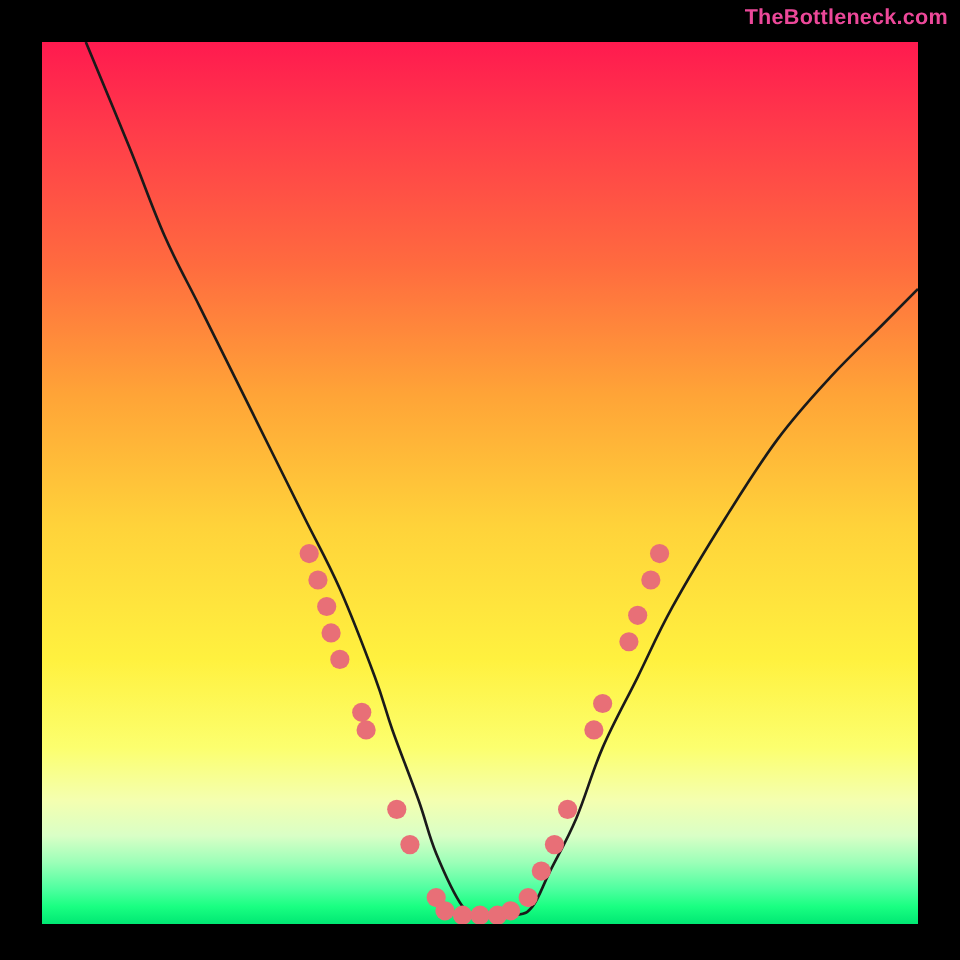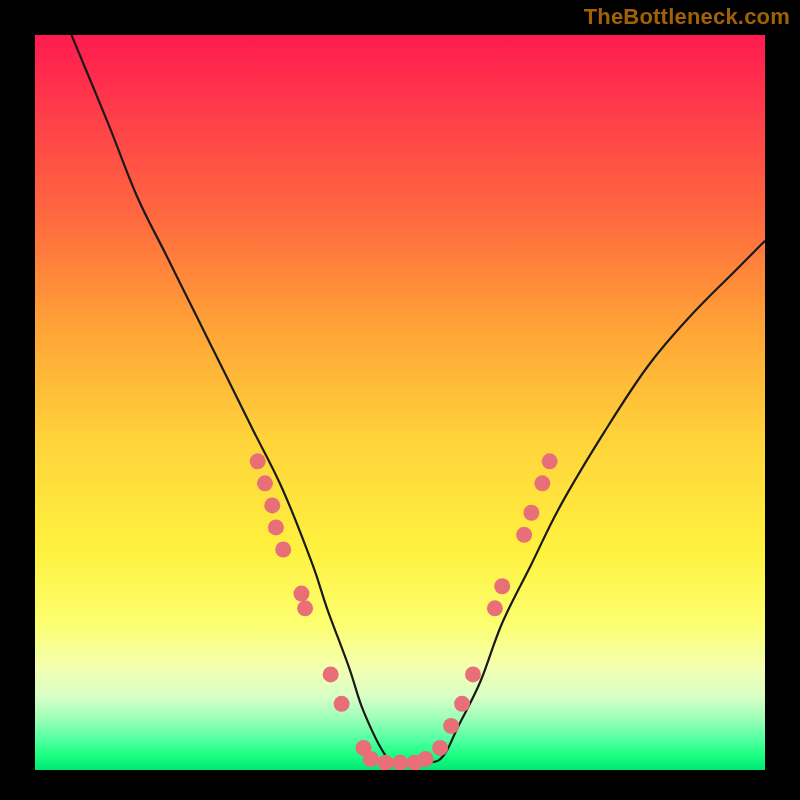--- a/index.html
+++ b/index.html
@@ -14,22 +14,22 @@
   .frame {
     position: relative;
     width: 800px;
     height: 800px;
     background: #000;
   }
   .watermark {
     position: absolute;
     top: 4px;
     right: 10px;
-    color: #a16207;
-    font-size: 22px;
+    color: #ec4899;
+    font-size: 18px;
     font-weight: 600;
     letter-spacing: 0.2px;
     z-index: 20;
   }
   .plot-area {
     position: absolute;
     left: 35px;
     top: 35px;
     width: 730px;
     height: 735px;

